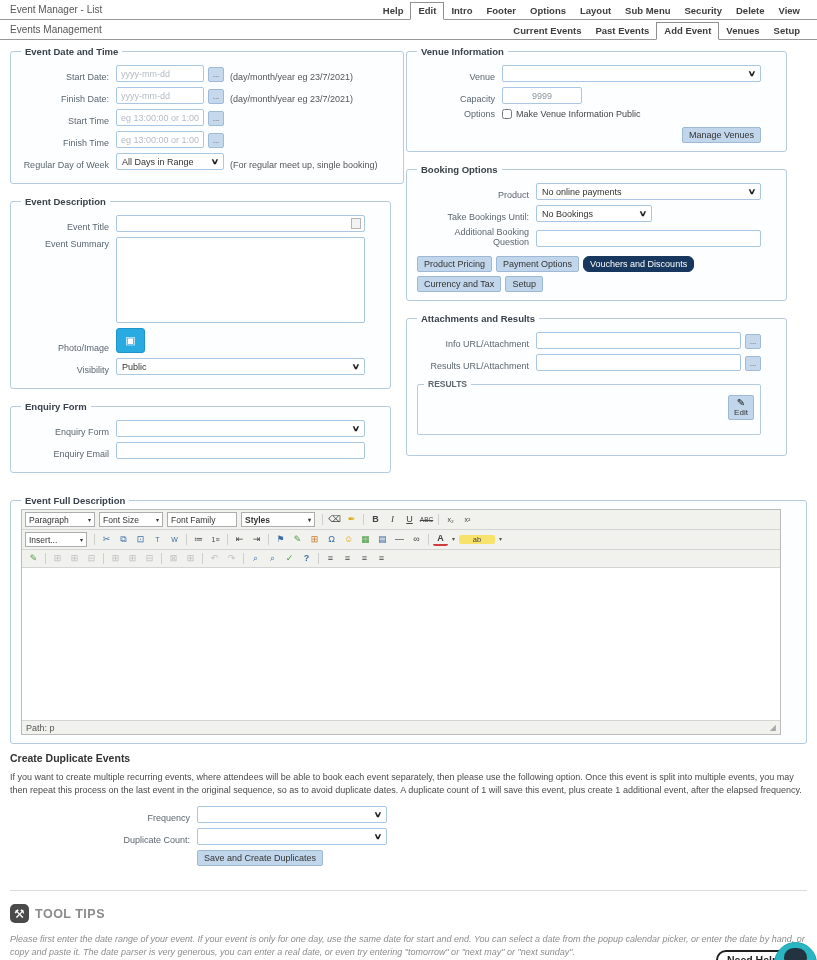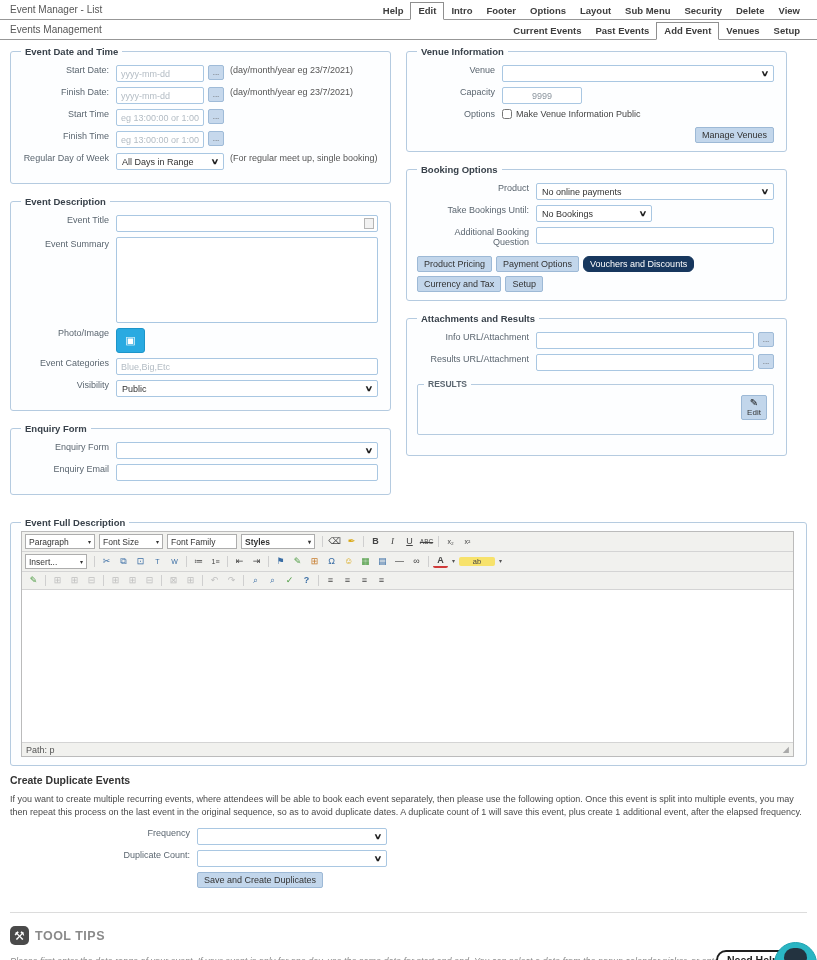--- a/index.html
+++ b/index.html
@@ -11,24 +11,24 @@
        padding:2px 10px 0 10px;border-bottom:1px solid #979797;}
   .hdr-title{color:#565656;font-size:10px;padding-bottom:4px;}
   .menu{display:flex;align-items:flex-end;}
   .menu-item{padding:2px 7px 3px;font-weight:bold;color:#3d3d3d;font-size:9.5px;cursor:pointer;white-space:nowrap;}
   .menu-item.active{border:1px solid #8f8f8f;border-bottom:1px solid #fff;margin-bottom:-1px;background:#fff;}
 
   
   .main{display:flex;gap:15px;padding:6px 10px 0 10px;align-items:flex-start;}
   .col{width:381px;flex-shrink:0;}
   fieldset{border:1px solid #b5cbe0;border-radius:3px;margin:0 0 12px 0;
-           padding:3px 12px 8px 10px;background:#fdfeff;}
+           padding:3px 25px 8px 10px;background:#fdfeff;}
   legend{font-weight:bold;color:#39424b;font-size:9.5px;padding:0 4px;}
 
-  .frow{display:flex;align-items:flex-start;margin:5px 0;}
+  .frow{display:flex;align-items:flex-end;margin:5px 0;}
   .flabel{color:#5b6670;text-align:right;margin-right:7px;flex-shrink:0;}
   .w88{width:88px}.w78{width:78px}.w112{width:112px}.w180{width:180px}
   .tinput{height:13px;border:1px solid #a9c7e2;border-radius:2px;font:inherit;font-size:9px;
           color:#333;padding:1px 4px;outline:none;background:#fff;}
   .tinput::placeholder{color:#b3bcc4;}
   .w82{width:78px}.grow{flex:1}
   .center{text-align:center}
   .pick{width:16px;height:15px;margin-left:4px;background:#c6d8ec;border:1px solid #9fbbd8;
         border-radius:2px;color:#555;font-size:8px;line-height:4px;padding:0;cursor:pointer;font-family:inherit;}
   .note{margin-left:6px;color:#555;white-space:nowrap;}
@@ -204,24 +204,20 @@
           <textarea class="tarea grow" style=""></textarea>
         </div>
 
         <div class="frow">
           <label class="flabel w88">Photo/Image</label>
           <span class="photo-btn">
             <span>▣</span>
           </span>
         </div>
 
-        <div class="frow">
-          <label class="flabel w88">Event Categories</label>
-          <input class="tinput grow" placeholder="Blue,Big,Etc" style="">
-        </div>
 
         <div class="frow">
           <label class="flabel w88">Visibility</label>
           <div class="fselect grow">
             <span class="fsel-label">Public</span>
             <span class="fsel-arrow">∨</span>
           </div>
         </div>
       </fieldset>
 

